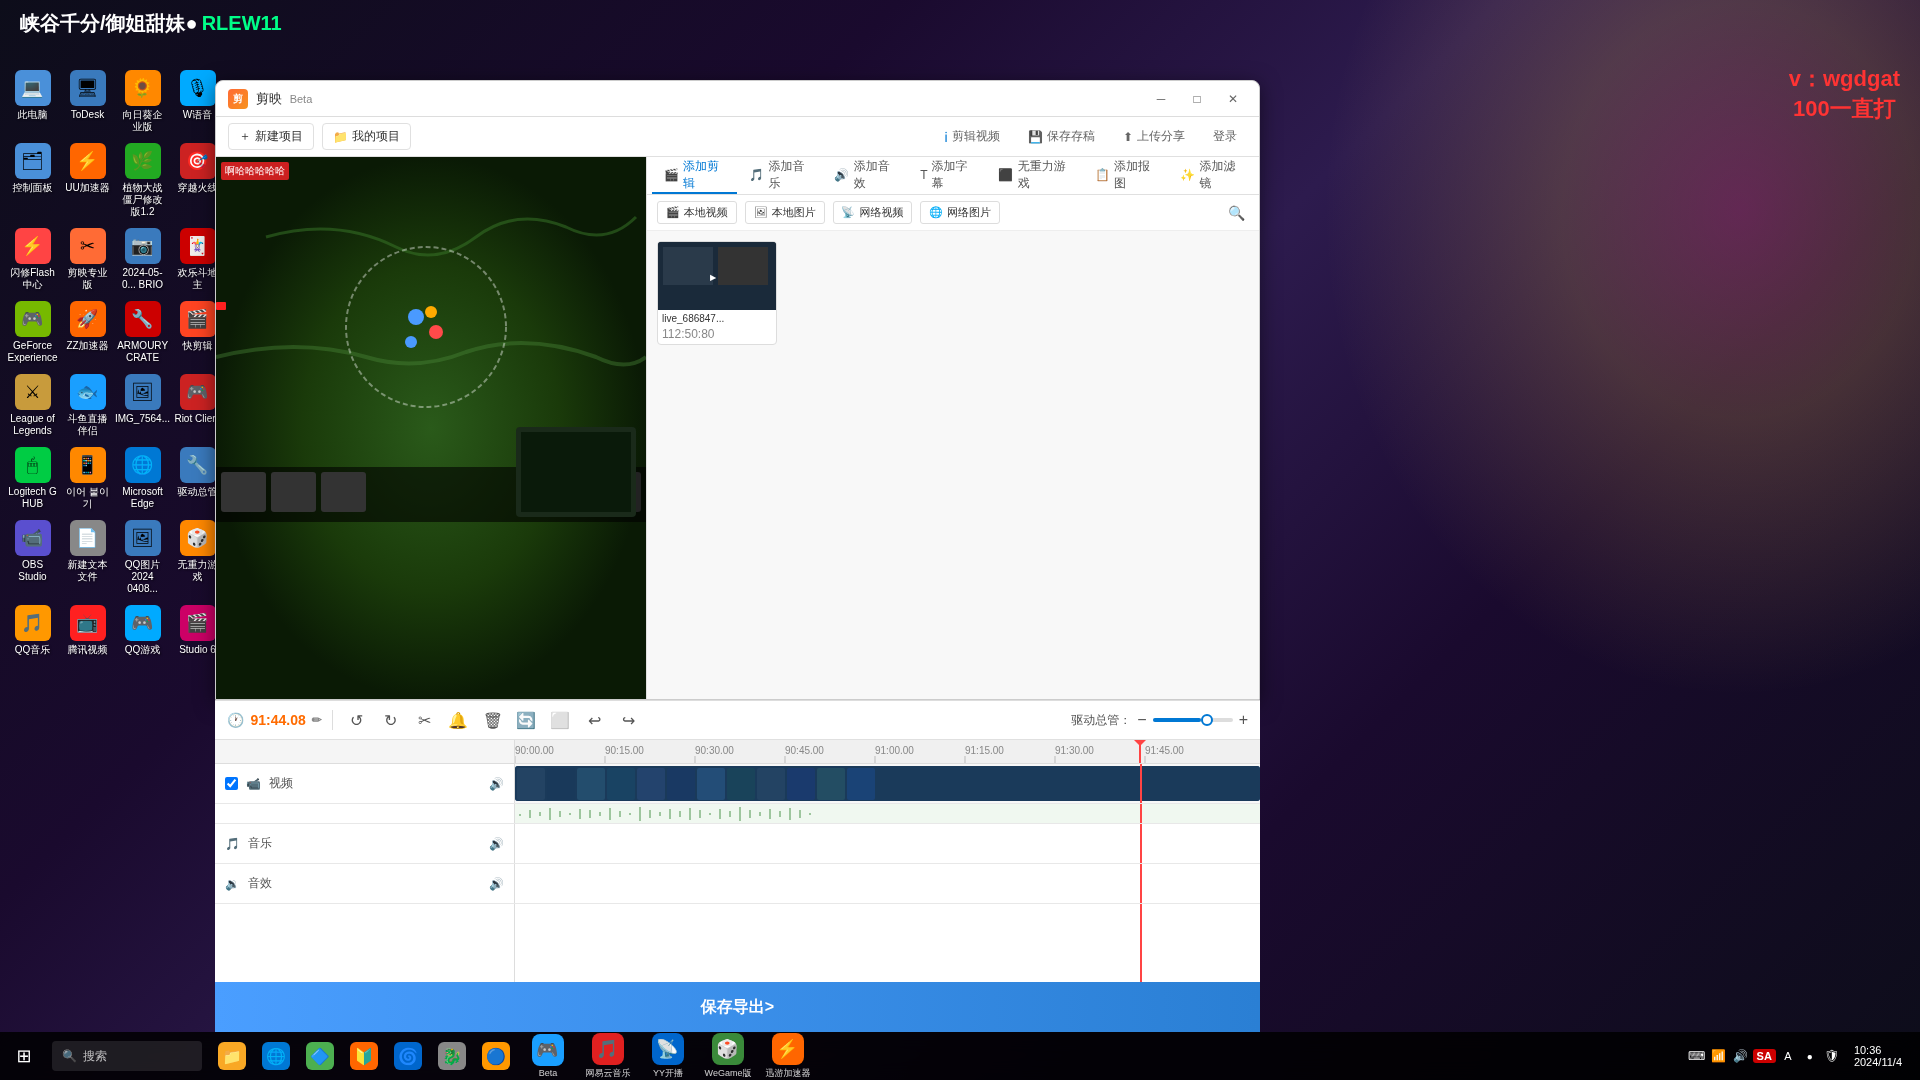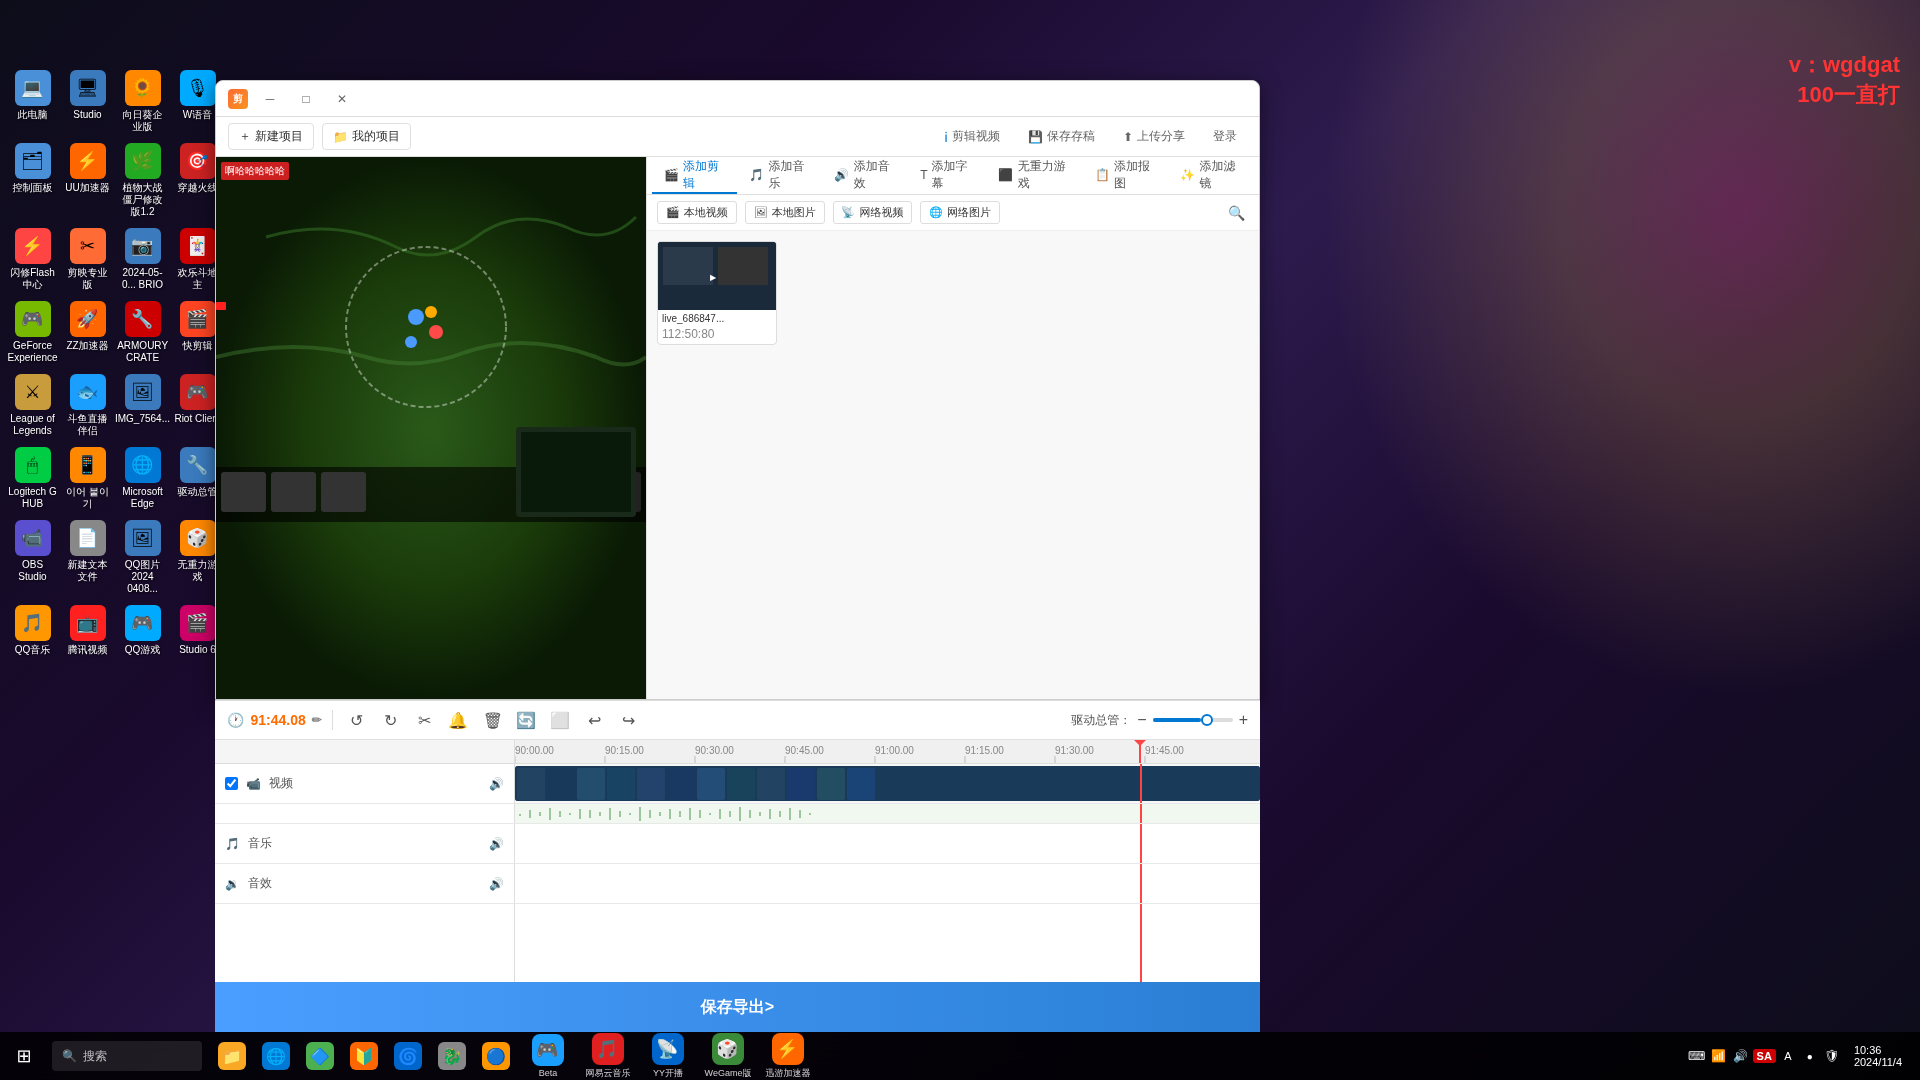--- a/index.html
+++ b/index.html
@@ -48,26 +48,26 @@
       color: white;
       font-size: 20px;
       font-weight: bold;
     }
     .white-text { color: white; }
     .green-text { color: #00ff88; }
 
     
     .watermark {
       position: absolute;
-      top: 50px;
+      top: 64px;
       right: 20px;
       color: #ff3333;
       font-size: 22px;
       font-weight: bold;
-      text-align: right;
+      text-align: center;
       z-index: 1;
     }
 
     
     .desktop-icons {
       position: absolute;
       left: 0;
       top: 60px;
       width: 220px;
       display: grid;
@@ -513,35 +513,39 @@
   </style>
 </head>
 <body>
 
 <div class="desktop">
 
   <div class="bg-decoration">
     <div class="bg-fox"></div>
   </div>
 
+  <div class="bg-text-overlay">
+    <span class="white-text">峡谷千分/御姐甜妹●</span>
+    <span class="green-text" style="margin-left:4px">RLEW11</span>
+  </div>
 
   <div class="watermark">
     <div>v：wgdgat</div>
     <div>100一直打</div>
   </div>
 
   <div class="desktop-icons">
 
     <div class="desktop-icon">
       <div class="icon-img" style="background:#4a90d9">💻</div>
       <span class="icon-label">此电脑</span>
     </div>
     <div class="desktop-icon">
       <div class="icon-img" style="background:#3a7abd">🖥</div>
-      <span class="icon-label">Studio</span>
+      <span class="icon-label">ToDesk</span>
     </div>
     <div class="desktop-icon">
       <div class="icon-img" style="background:#ff8800">🌻</div>
       <span class="icon-label">向日葵企业版</span>
     </div>
     <div class="desktop-icon">
       <div class="icon-img" style="background:#00aaff">🎙</div>
       <span class="icon-label">W语音</span>
     </div>
 
@@ -662,20 +666,24 @@
     <div class="desktop-icon">
       <div class="icon-img" style="background:#cc0066">🎬</div>
       <span class="icon-label">Studio 6</span>
     </div>
   </div>
 
   <div class="app-window">
 
     <div class="title-bar">
       <div class="app-logo">剪</div>
+      <span class="title-text">
+        <span>剪映</span>
+        <span style="font-size:11px;color:#888;margin-left:4px">Beta</span>
+      </span>
       <div class="window-controls">
         <div class="win-btn">─</div>
         <div class="win-btn">□</div>
         <div class="win-btn close">✕</div>
       </div>
     </div>
 
     <div class="toolbar">
       <button class="toolbar-btn">
         <span>＋</span>

